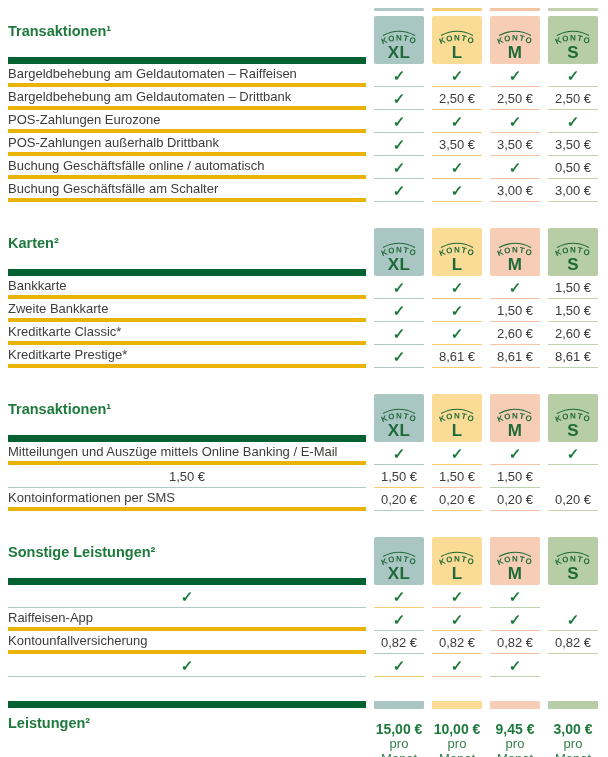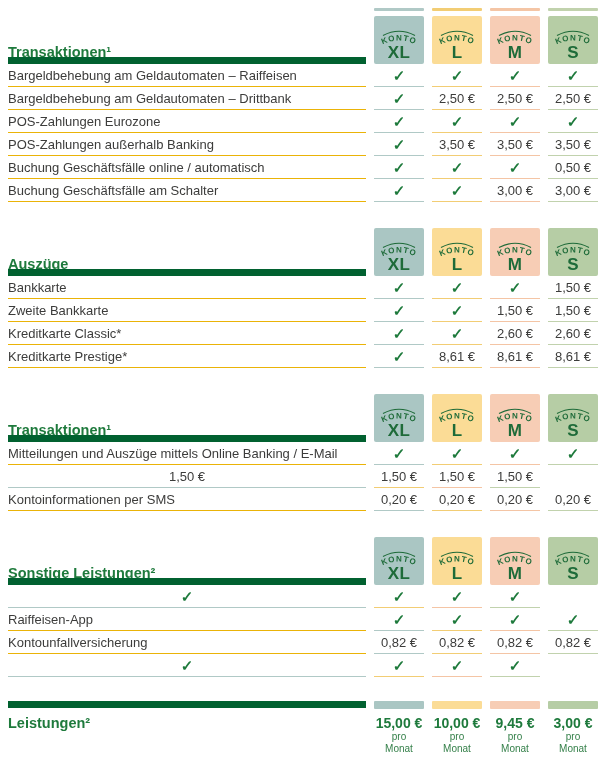--- a/index.html
+++ b/index.html
@@ -18,21 +18,21 @@
   }
 
   
   .top-seps { margin-bottom: 3px; }
   .top-sep { height: 3px; border-radius: 1px; }
 
   
   .sec-header { position: relative; height: 50px; align-items: end; }
   .sec-title {
     font-size: 14.5px; font-weight: bold; color: #1e7a3c;
-    padding-bottom: 5px; line-height: 1;
+    padding-bottom: 26px; line-height: 1;
     white-space: nowrap;
   }
   .sec-bar {
     position: absolute; left: 0; bottom: 0;
     width: 358px; height: 7px; background: #016130;
   }
   .badge {
     height: 48px; border-radius: 2px;
     display: flex; flex-direction: column;
     align-items: center; justify-content: flex-end;
@@ -43,21 +43,21 @@
     font-size: 17px; font-weight: bold; color: #1e6b39;
     line-height: 1; margin-top: -3px;
     letter-spacing: 0.3px;
   }
 
   
   .row { height: 23px; }
   .cell-label {
     display: flex; align-items: center;
     font-size: 13px; color: #3c3c3b;
-    border-bottom: 1px solid #eab308;
+    border-bottom: 4px solid #eab308;
     white-space: nowrap; overflow: hidden;
   }
   .cell-val {
     display: flex; align-items: center; justify-content: center;
     font-size: 13px; color: #3c3c3b;
     border-bottom: 1px solid #cccccc;
   }
   .check {
     color: #1e7a3c; font-weight: bold; font-size: 15px; line-height: 1;
   }
@@ -68,24 +68,24 @@
   
   .footer { margin-top: 16px; align-items: start; }
   .f-bar { width: 100%; height: 7px; background: #016130; }
   .f-title {
     margin-top: 7px; font-size: 14.5px; font-weight: bold; color: #1e7a3c;
     white-space: nowrap;
   }
   .f-col { display: flex; flex-direction: column; align-items: center; }
   .f-strip { width: 100%; height: 8px; border-radius: 1px; }
   .f-price {
-    margin-top: 6px; font-size: 14px; font-weight: bold; color: #1e7a3c;
+    margin-top: 12px; font-size: 14px; font-weight: bold; color: #1e7a3c;
     white-space: nowrap;
   }
-  .f-per { font-size: 10px; color: #35804a; line-height: 1.15; text-align: right; }
+  .f-per { font-size: 13px; color: #35804a; line-height: 1.15; text-align: right; }
 </style>
 </head>
 <body>
 
 <div class="page" id="page">
     <div class="grid top-seps">
       <div></div>
       <div class="top-sep" style="background: rgb(176, 201, 198);"></div>
       <div class="top-sep" style="background: rgb(242, 205, 116);"></div>
       <div class="top-sep" style="background: rgb(244, 197, 165);"></div>
@@ -169,21 +169,21 @@
           <span class="check">✓</span>
         </div>
         <div class="cell-val" style="border-bottom-color: rgb(244, 197, 165);">
           <span class="check">✓</span>
         </div>
         <div class="cell-val" style="border-bottom-color: rgb(193, 210, 173);">
           <span class="check">✓</span>
         </div>
       </div>
       <div class="grid row">
-        <div class="cell-label">POS-Zahlungen außerhalb Banking</div>
+        <div class="cell-label">POS-Zahlungen außerhalb Drittbank</div>
         <div class="cell-val" style="border-bottom-color: rgb(176, 201, 198);">
           <span class="check">✓</span>
         </div>
         <div class="cell-val" style="border-bottom-color: rgb(242, 205, 116);">
           <span>3,50 €</span>
         </div>
         <div class="cell-val" style="border-bottom-color: rgb(244, 197, 165);">
           <span>3,50 €</span>
         </div>
         <div class="cell-val" style="border-bottom-color: rgb(193, 210, 173);">
@@ -217,21 +217,21 @@
           <span>3,00 €</span>
         </div>
         <div class="cell-val" style="border-bottom-color: rgb(193, 210, 173);">
           <span>3,00 €</span>
         </div>
       </div>
     </div>
     <div class="section">
       <div class="grid sec-header">
         <div>
-          <div class="sec-title">Auszüge</div>
+          <div class="sec-title">Karten²</div>
         </div>
         <div class="badge" style="background: rgb(170, 198, 195);">
           <svg width="46" height="21" viewBox="0 0 46 21">
             <path d="M7 9.5 Q23 1 39 9.5" fill="none" stroke="#1e6b39" stroke-width="1.1"></path>
             <path id="arc1_0" d="M3.5 20 Q23 9 42.5 20" fill="none"></path>
             <text font-size="8" font-weight="bold" letter-spacing="1.1" fill="#1e6b39"><textPath href="#arc1_0" startOffset="50%" text-anchor="middle">KONTO</textPath></text>
           </svg>
           <div class="badge-size">XL</div>
         </div>
         <div class="badge" style="background: rgb(251, 220, 150);">

